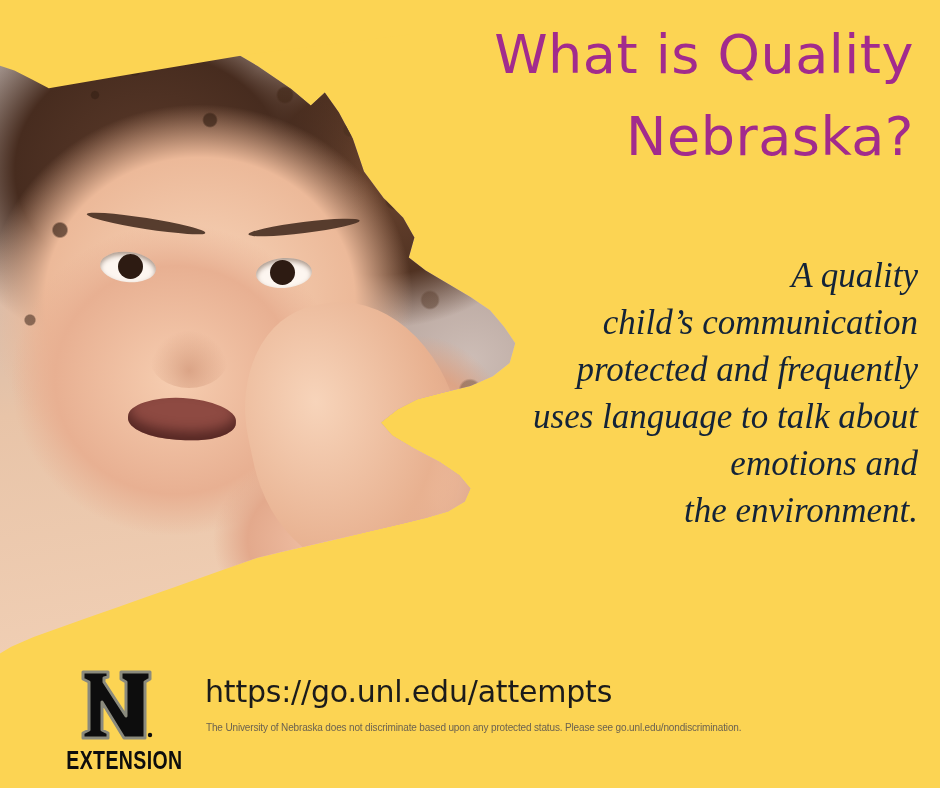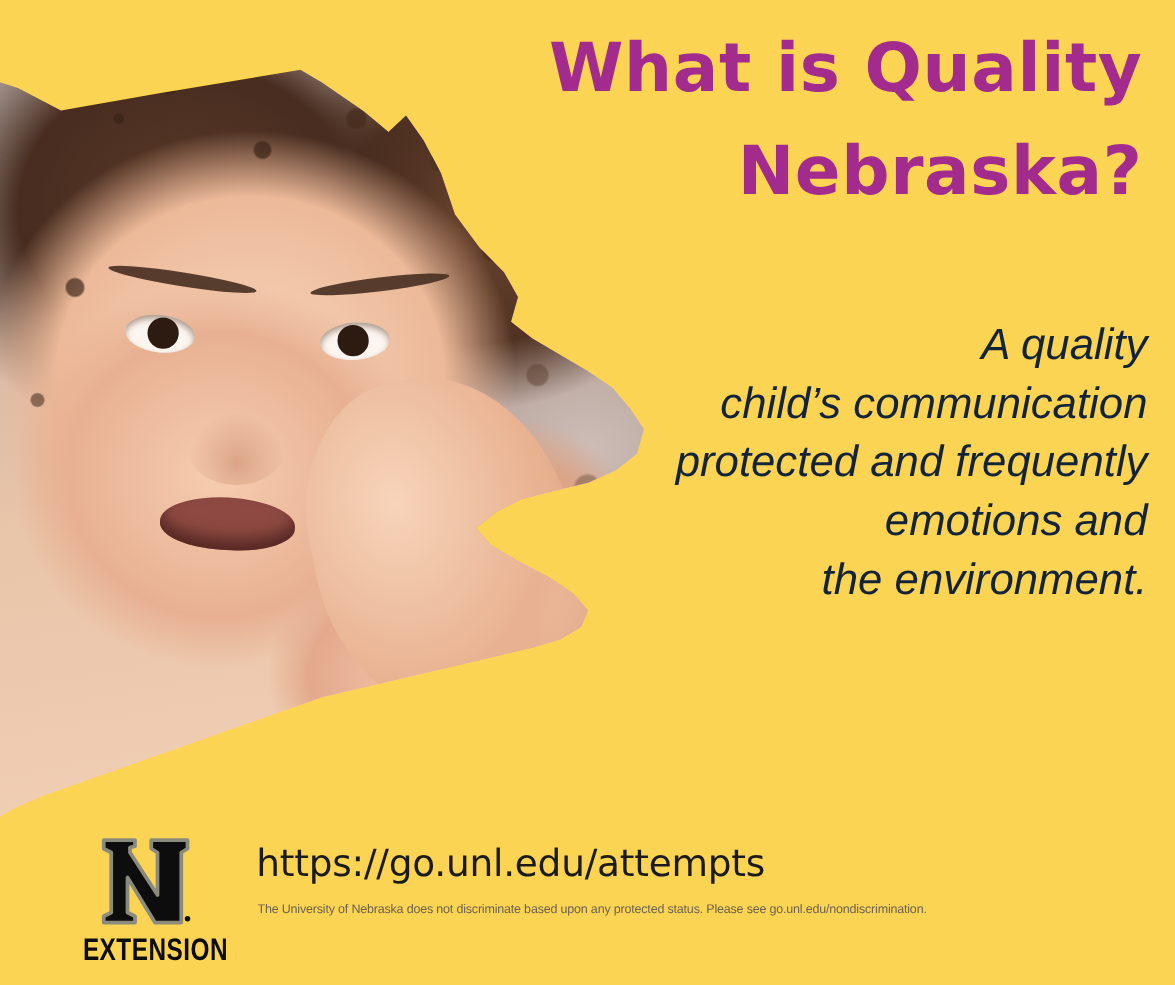--- a/index.html
+++ b/index.html
@@ -146,36 +146,36 @@
   .title {
     position: absolute;
     right: 26px;
     top: 14px;
     width: 540px;
     text-align: right;
     color: #A22B8D;
     font-family: "DejaVu Sans", sans-serif;
     font-size: 54px;
     line-height: 82px;
-    font-weight: 700;
+    font-weight: 400;
     letter-spacing: .5px;
     z-index: 6;
     white-space: nowrap;
   }
   .title .ln { display: block; }
 
   
   .body-copy {
     position: absolute;
     right: 22px;
     top: 252px;
     width: 480px;
     text-align: right;
     color: #132338;
-    font-family: Liberation Sans, sans-serif;
+    font-family: Liberation Serif, serif;
     font-style: italic;
     font-size: 35px;
     line-height: 47px;
     z-index: 6;
   }
   .body-copy .ln { display: block; white-space: nowrap; }
 
   
   .footer-url {
     position: absolute;
@@ -242,20 +242,21 @@
 
   <div class="title">
     <span class="ln">What is Quality</span>
     <span class="ln">Nebraska?</span>
   </div>
 
   <div class="body-copy">
     <span class="ln">A quality</span>
     <span class="ln">child’s communication</span>
     <span class="ln">protected and frequently</span>
+    <span class="ln">uses language to talk about</span>
     <span class="ln">emotions and</span>
     <span class="ln">the environment.</span>
   </div>
 
   <div class="footer-url">https://go.unl.edu/attempts</div>
   <div class="footer-disclaimer">The University of Nebraska does not discriminate based upon any protected status.  Please see go.unl.edu/nondiscrimination.</div>
 
   <div class="logo">
     <span>
       <svg width="78" height="74" viewBox="0 0 78 74" aria-hidden="true">

